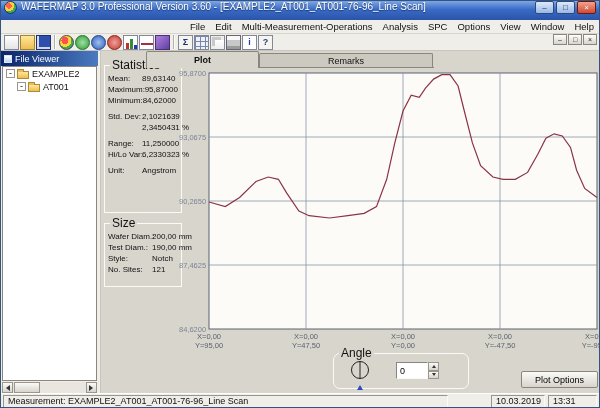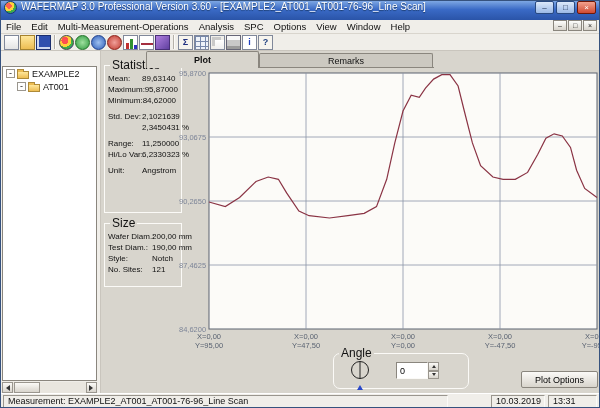--- a/index.html
+++ b/index.html
@@ -13,21 +13,21 @@
   #app-icon{width:13px;height:13px;border-radius:50%;flex:none;margin-right:4px;border:1px solid #1a3a6a;
     background:radial-gradient(circle at 35% 35%,#ff6050 0 28%,#ffd23a 28% 52%,#3fae4a 52% 74%,#3a6fd0 74% 100%);}
   #title-text{flex:1;white-space:nowrap;overflow:hidden;text-shadow:0 1px 1px #1a3a6a;}
   #window-controls{display:flex;gap:2px;}
   .win-btn{width:19px;height:13px;font-size:8px;line-height:11px;text-align:center;color:#102040;
     background:linear-gradient(#dce9fa,#9ab8e6);border:1px solid #2a4a80;border-radius:2px;}
   .win-btn.close{background:linear-gradient(#f2a28e,#cf4a32);color:#fff;border-color:#701808;}
 
   
   #menubar{position:absolute;left:0;top:19px;width:100%;height:14px;background:#f0eee9;border-bottom:1px solid #d9d5cd;
-    display:flex;align-items:flex-start;font-size:9.5px;}
+    display:flex;align-items:flex-end;font-size:9.5px;flex-direction:column;}
   #menubar-items{display:flex;}
   .menu-item{padding:0 5px;height:14px;line-height:14px;white-space:nowrap;}
   #mdi-controls{margin-left:auto;display:flex;gap:1px;padding-right:2px;}
   .mdi-btn{width:14px;height:11px;font-size:7px;line-height:9px;text-align:center;color:#222;
     background:linear-gradient(#fdfdfc,#d8d4cc);border:1px solid #8a867e;}
 
   
   #toolbar{position:absolute;left:0;top:33px;width:100%;height:17px;border-bottom:1px solid #c9c5bd;
     display:flex;align-items:center;padding:0 3px;gap:1px;}
   .tb-icon{width:15px;height:15px;display:flex;align-items:center;justify-content:center;font-size:9px;font-weight:bold;}
@@ -180,20 +180,24 @@
       <span class="tb-sep"></span>
       <span class="tb-icon k-sigma">Σ</span>
       <span class="tb-icon k-grid"></span>
       <span class="tb-icon k-copy"></span>
       <span class="tb-icon k-print"></span>
       <span class="tb-icon k-info">i</span>
       <span class="tb-icon k-help">?</span>
     </div>
 
   <div id="fileviewer">
+    <div id="fv-header">
+      <span class="hdr-icon"></span>
+      <span>File Viewer</span>
+    </div>
     <div id="tree">
         <div class="tree-row" style="padding-left: 3px;">
           <span class="expander">-</span>
           <span class="icon-folder"></span>
           <span>EXAMPLE2</span>
         </div>
         <div class="tree-row" style="padding-left: 14px;">
           <span class="expander">-</span>
           <span class="icon-folder"></span>
           <span>AT001</span>

